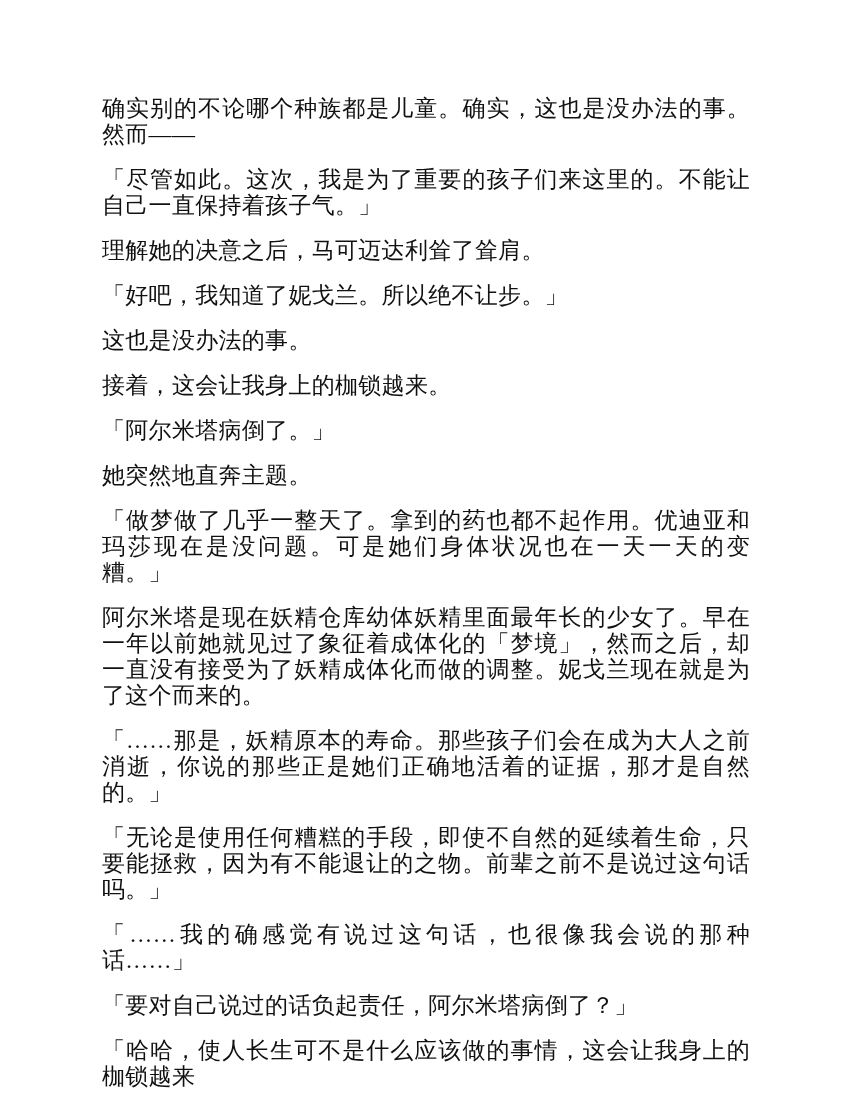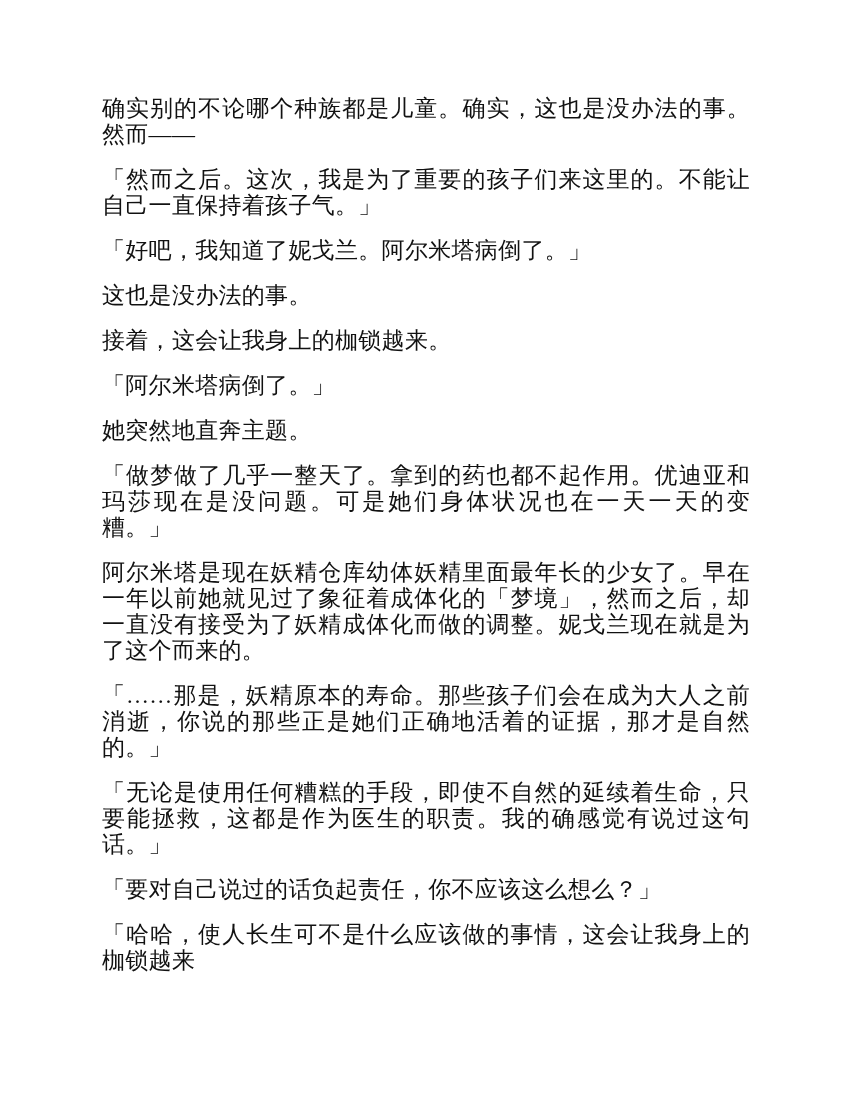--- a/index.html
+++ b/index.html
@@ -29,25 +29,27 @@
       padding: 0;
       text-align: justify;
       word-break: break-all;
     }
   </style>
 </head>
 <body>
 
 <div class="page">
   <p class="para">确实别的不论哪个种族都是儿童。确实，这也是没办法的事。然而——</p>
-  <p class="para">「然而之后。这次，我是为了重要的孩子们来这里的。不能让自己一直保持着孩子气。」</p>
-  <p class="para">「好吧，我知道了妮戈兰。阿尔米塔病倒了。」</p>
+  <p class="para">「尽管如此。这次，我是为了重要的孩子们来这里的。不能让自己一直保持着孩子气。」</p>
+  <p class="para">理解她的决意之后，马可迈达利耸了耸肩。</p>
+  <p class="para">「好吧，我知道了妮戈兰。所以绝不让步。」</p>
   <p class="para">这也是没办法的事。</p>
   <p class="para">接着，这会让我身上的枷锁越来。</p>
   <p class="para">「阿尔米塔病倒了。」</p>
   <p class="para">她突然地直奔主题。</p>
   <p class="para">「做梦做了几乎一整天了。拿到的药也都不起作用。优迪亚和玛莎现在是没问题。可是她们身体状况也在一天一天的变糟。」</p>
   <p class="para">阿尔米塔是现在妖精仓库幼体妖精里面最年长的少女了。早在一年以前她就见过了象征着成体化的「梦境」，然而之后，却一直没有接受为了妖精成体化而做的调整。妮戈兰现在就是为了这个而来的。</p>
   <p class="para">「……那是，妖精原本的寿命。那些孩子们会在成为大人之前消逝，你说的那些正是她们正确地活着的证据，那才是自然的。」</p>
-  <p class="para">「无论是使用任何糟糕的手段，即使不自然的延续着生命，只要能拯救，这都是作为医生的职责。我的确感觉有说过这句话。」</p>
-  <p class="para">「要对自己说过的话负起责任，你不应该这么想么？」</p>
+  <p class="para">「无论是使用任何糟糕的手段，即使不自然的延续着生命，只要能拯救，因为有不能退让的之物。前辈之前不是说过这句话吗。」</p>
+  <p class="para">「……我的确感觉有说过这句话，也很像我会说的那种话……」</p>
+  <p class="para">「要对自己说过的话负起责任，阿尔米塔病倒了？」</p>
   <p class="para">「哈哈，使人长生可不是什么应该做的事情，这会让我身上的枷锁越来</p>
 </div>
 
 </body></html>

